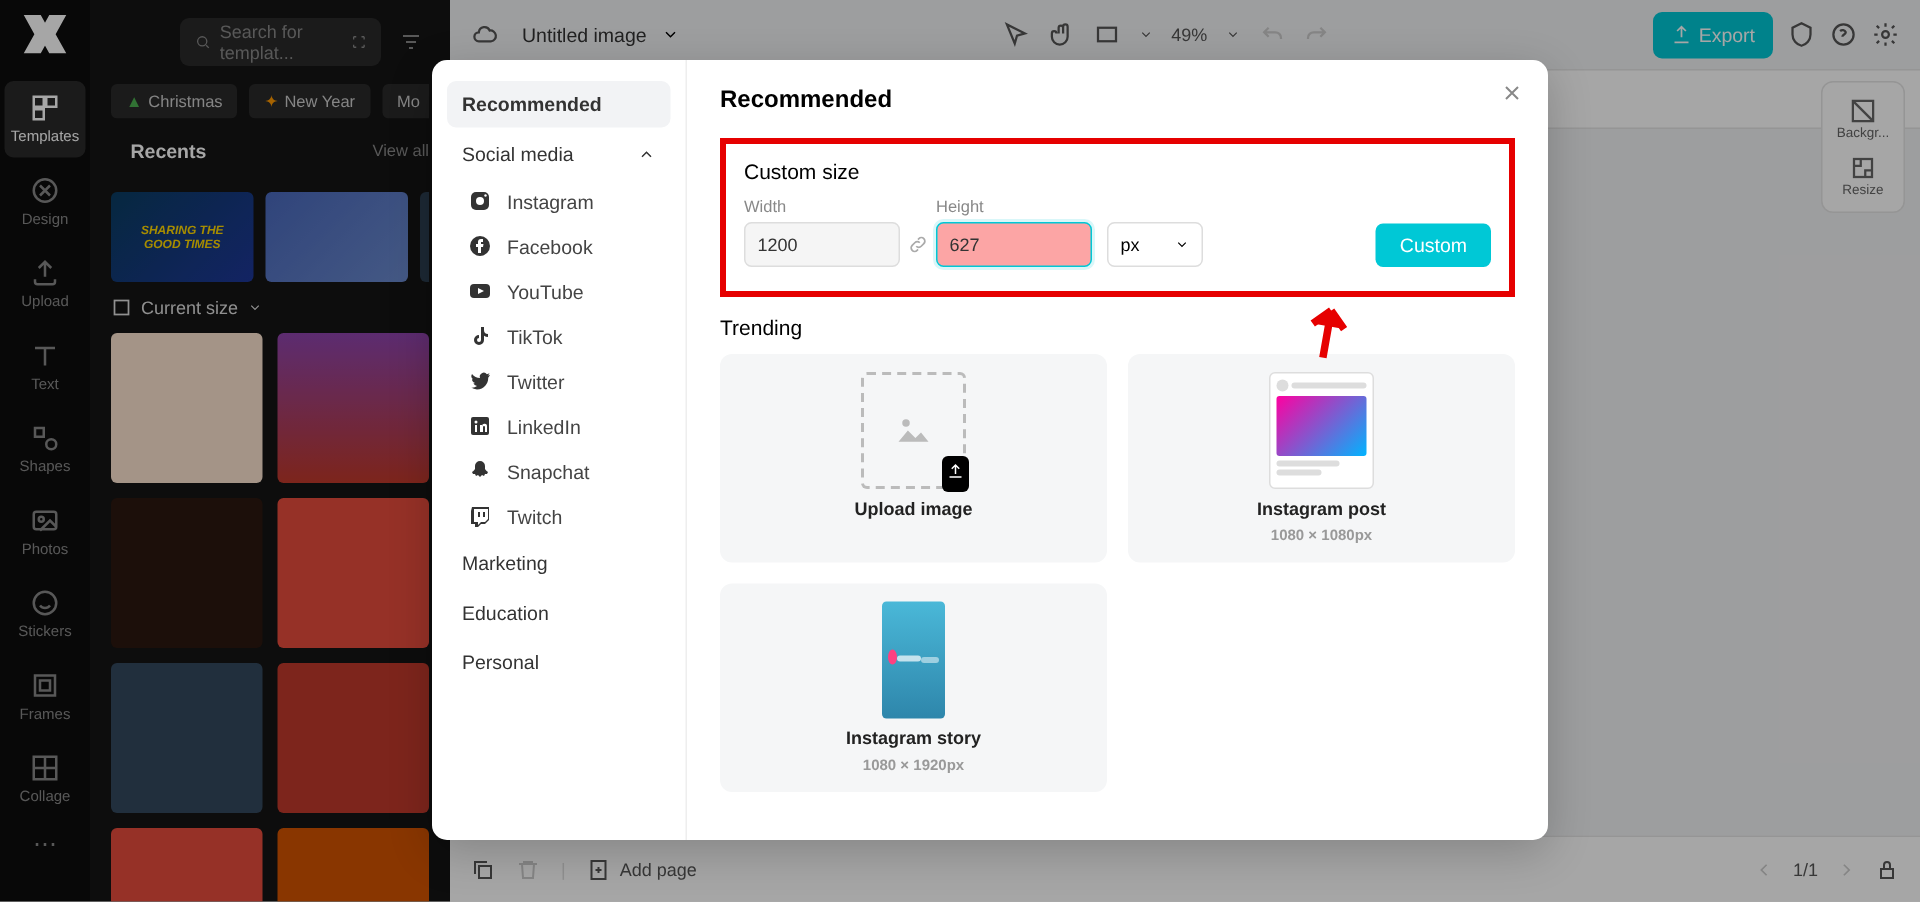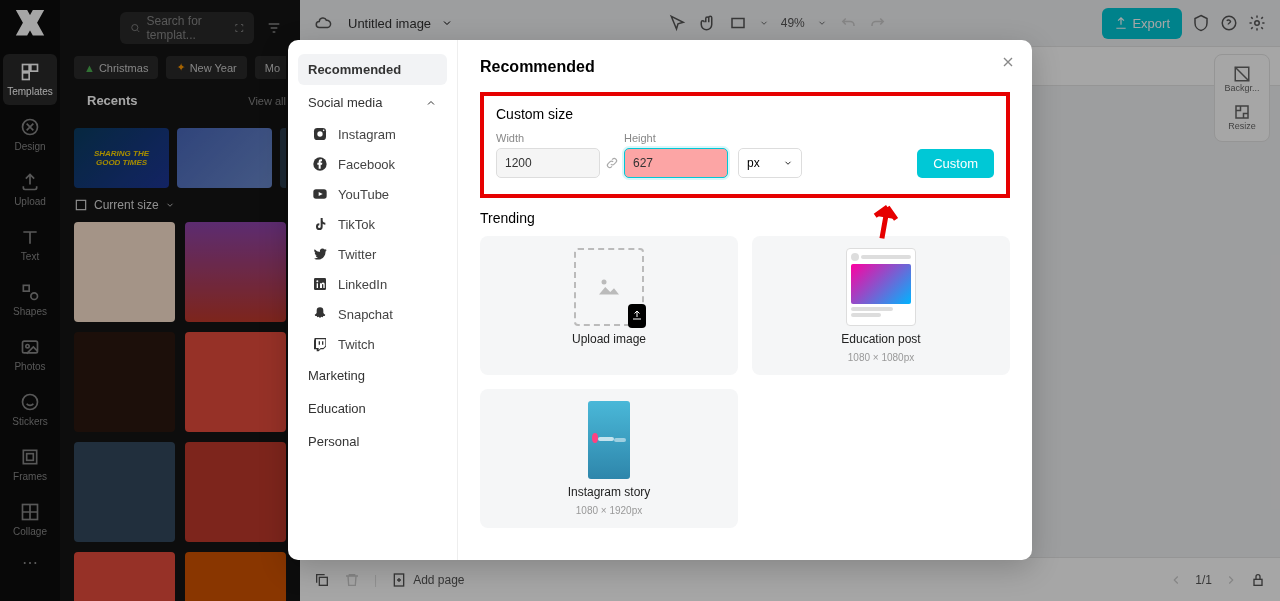--- a/index.html
+++ b/index.html
@@ -56,21 +56,21 @@
 .custom-title { font-size: 14px; font-weight: 500; margin-bottom: 10px; }
 .size-row { display: flex; align-items: flex-end; gap: 10px; }
 .size-field { display: flex; flex-direction: column; gap: 4px; }
 .size-field label { font-size: 11px; color: #888; }
 .size-input { width: 104px; height: 30px; border: 1px solid #ddd; background: #f5f5f5; border-radius: 5px; padding: 0 8px; font-size: 12px; color:#333;}
 .size-input.focused { border-color: #00c8d6; background: #fca5a5; box-shadow: 0 0 0 2px rgba(0,200,214,.15);}
 .link-icon { width: 20px; height: 30px; display:flex; align-items:center; justify-content:center; color:#aaa; margin: 0 -8px;}
 .unit-sel { width: 64px; height: 30px; border: 1px solid #ddd; border-radius: 5px; display: flex; align-items: center; justify-content: space-between; padding: 0 8px; font-size: 12px; }
 .create-btn { margin-left: auto; background: #00c8d6; color: #fff; border: none; padding: 7px 16px; border-radius: 5px; font-size: 13px; cursor: pointer; }
 .trend-title { font-size: 14px; font-weight: 500; margin-bottom: 10px; }
-.trend-grid { display: grid; grid-template-columns: 1fr 1fr; gap: 14px; }
+.trend-grid { display: grid; grid-template-columns: 1fr 1fr; gap: 14px; font-weight: bold; }
 .trend-card { background: #f5f6f7; border-radius: 8px; padding: 12px; display: flex; flex-direction: column; align-items: center; gap: 6px; cursor:pointer;}
 .trend-card .preview { width: 70px; height: 78px; border-radius: 4px; background: #ddd; display:flex; align-items:center; justify-content:center; position:relative;}
 .trend-card .name { font-size: 12px; color: #222; }
 .trend-card .dim { font-size: 10px; color: #999; }
 .arrow-annot { position: absolute; left: 870px; top: 206px; width: 30px; height: 30px; transform: rotate(-35deg); }
 .arrow-annot svg { fill: #e60000; }
 
 .icon-btn { color:#888; cursor:pointer; display:flex; align-items:center; justify-content:center; width:24px; height:24px;}
 </style>
 </head>
@@ -436,21 +436,21 @@
       <div class="trend-card">
         <div class="preview" style="background:#fff;border:1px solid #ddd;padding:4px;display:block">
             <div style="height:8px;display:flex;gap:2px;margin-bottom:3px">
               <div style="width:8px;height:8px;border-radius:50%;background:#ddd"></div>
               <div style="flex:1;height:4px;background:#ddd;border-radius:2px;margin-top:2px"></div>
             </div>
             <div style="height:40px;background:linear-gradient(135deg,#ff00a0,#00b4ff);border-radius:2px"></div>
             <div style="height:4px;background:#ddd;margin-top:3px;border-radius:2px;width:70%"></div>
             <div style="height:4px;background:#ddd;margin-top:2px;border-radius:2px;width:50%"></div>
           </div>
-        <div class="name">Education post</div>
+        <div class="name">Instagram post</div>
         <div class="dim">1080 × 1080px</div>
       </div>
       <div class="trend-card">
         <div class="preview" style="width:42px;height:78px;background:linear-gradient(180deg,#4ab8d8,#2e86ab);border-radius:3px;padding:4px">
             <div style="width:10px;height:10px;border-radius:50%;background:#ff4081;margin-bottom:4px"></div>
             <div style="height:4px;background:rgba(255,255,255,.7);border-radius:2px;width:80%;margin-bottom:2px"></div>
             <div style="height:4px;background:rgba(255,255,255,.5);border-radius:2px;width:60%"></div>
           </div>
         <div class="name">Instagram story</div>
         <div class="dim">1080 × 1920px</div>

